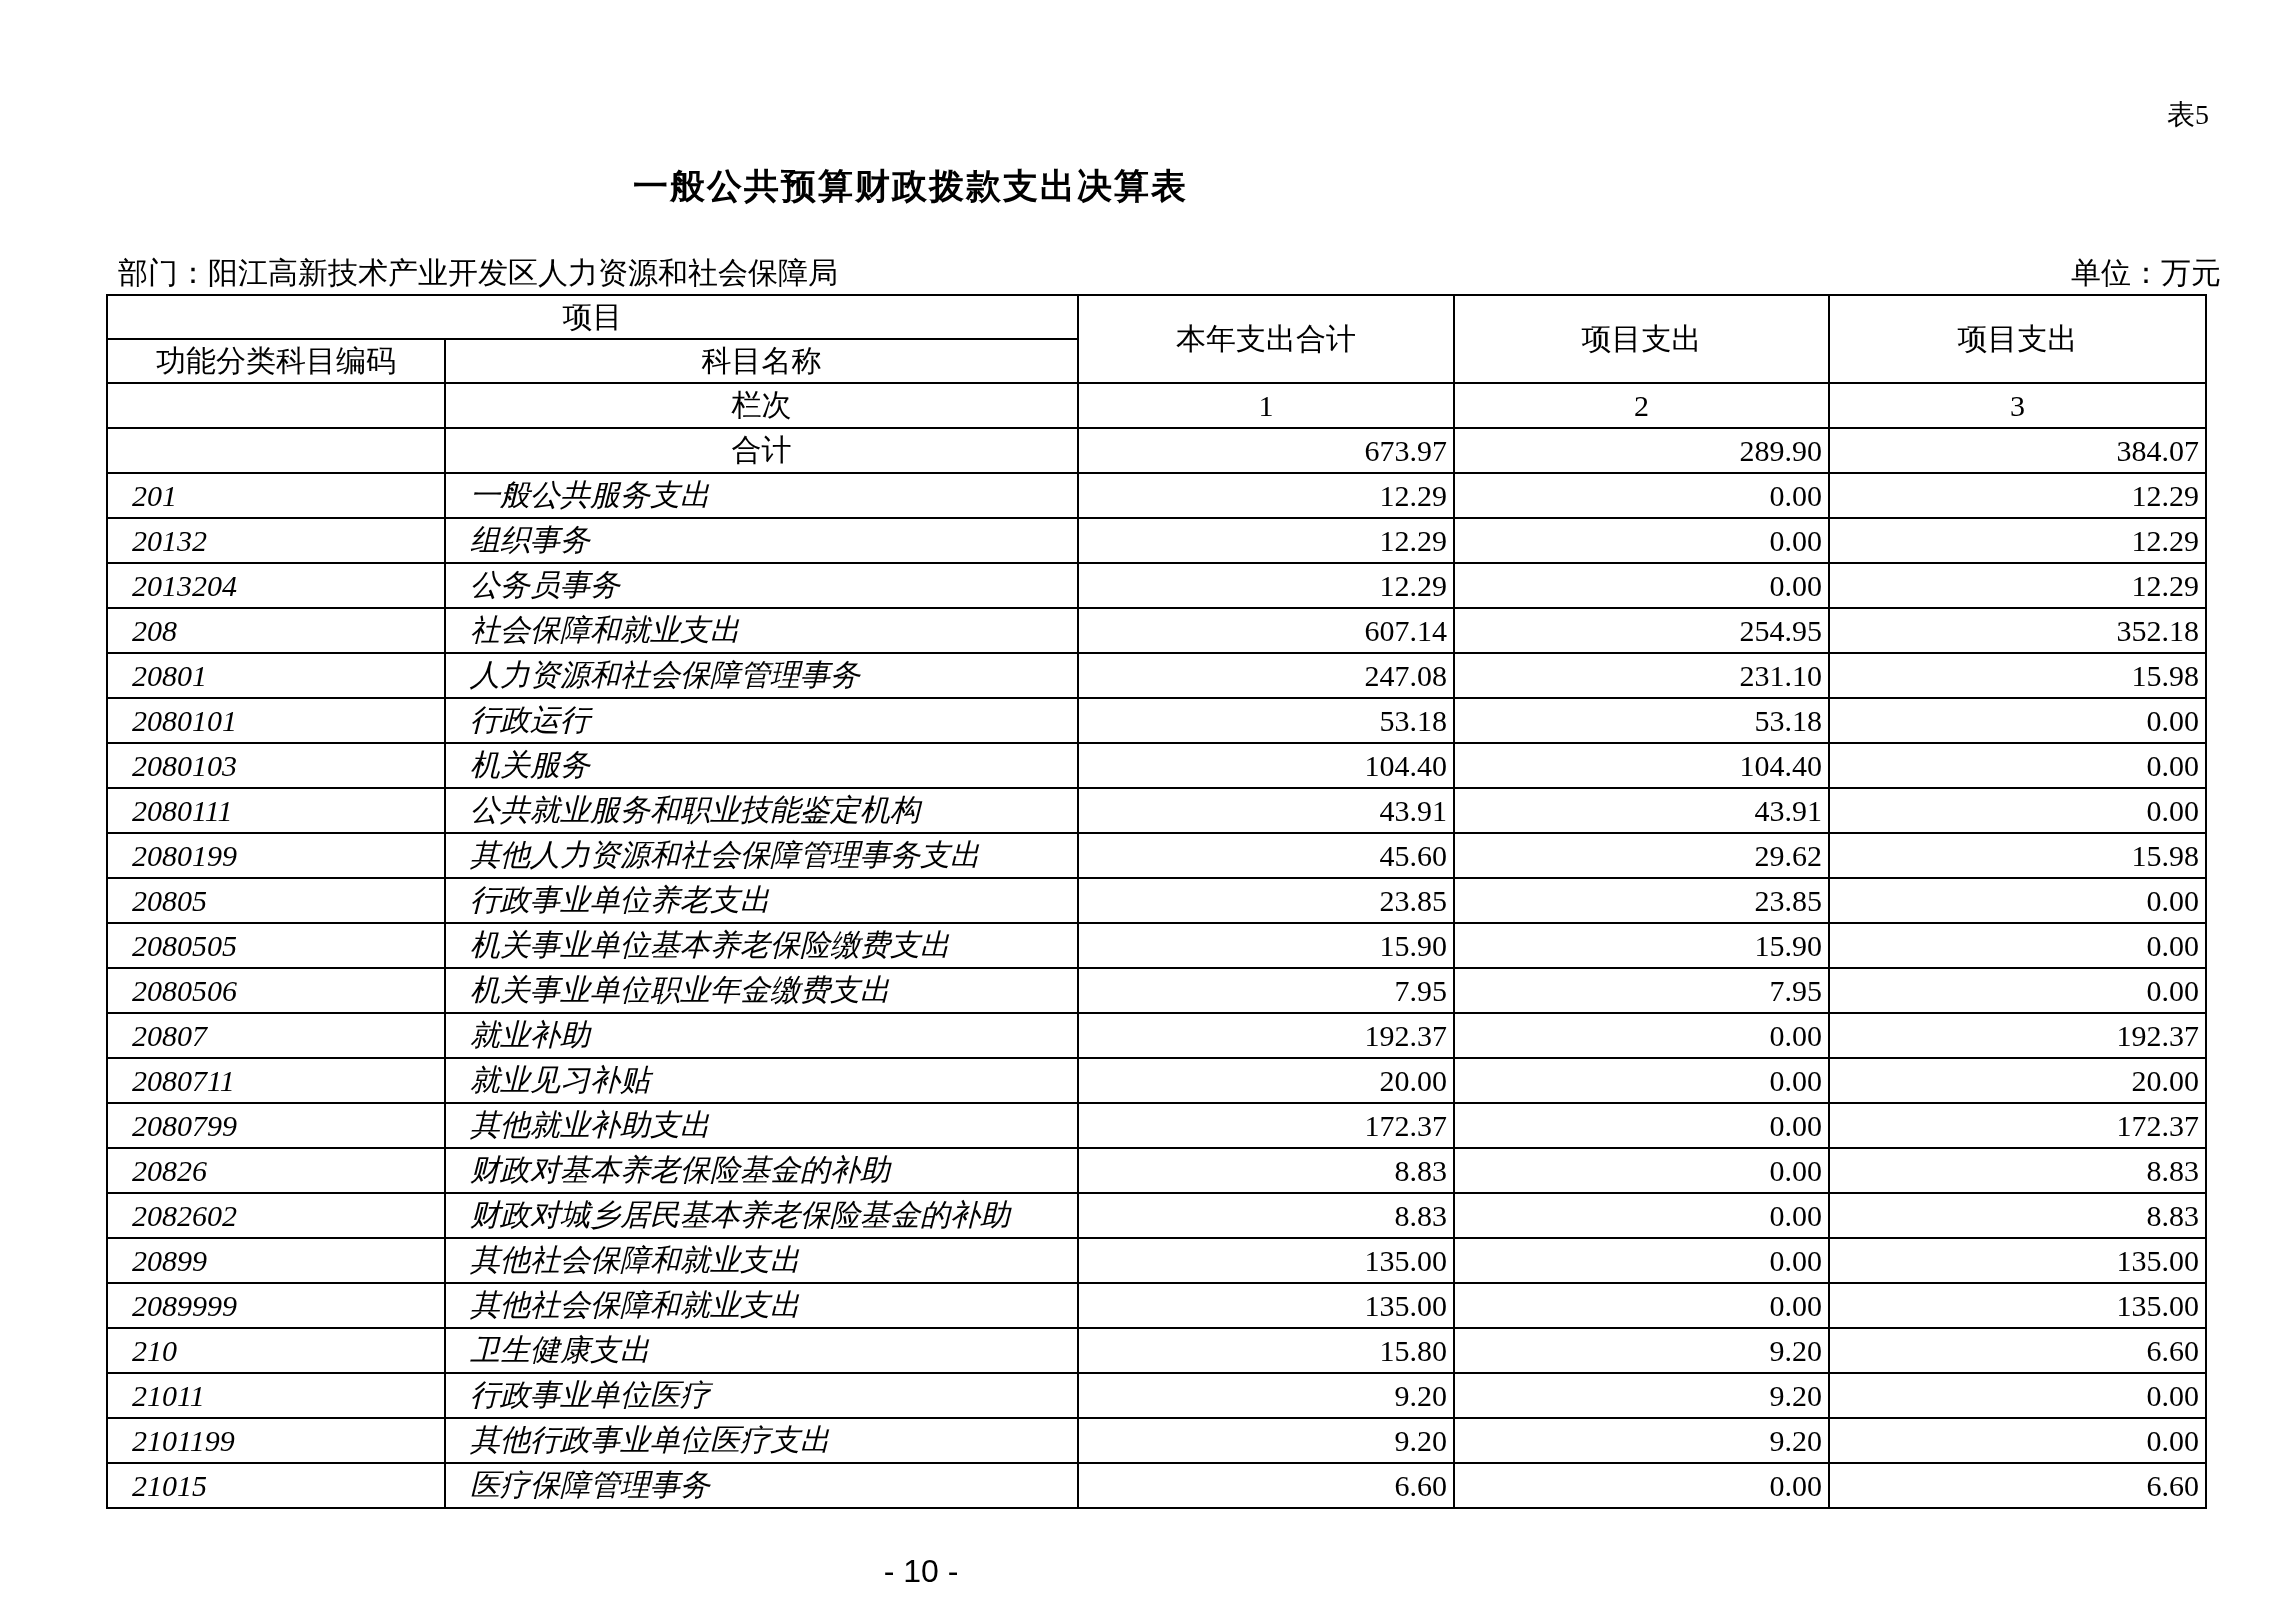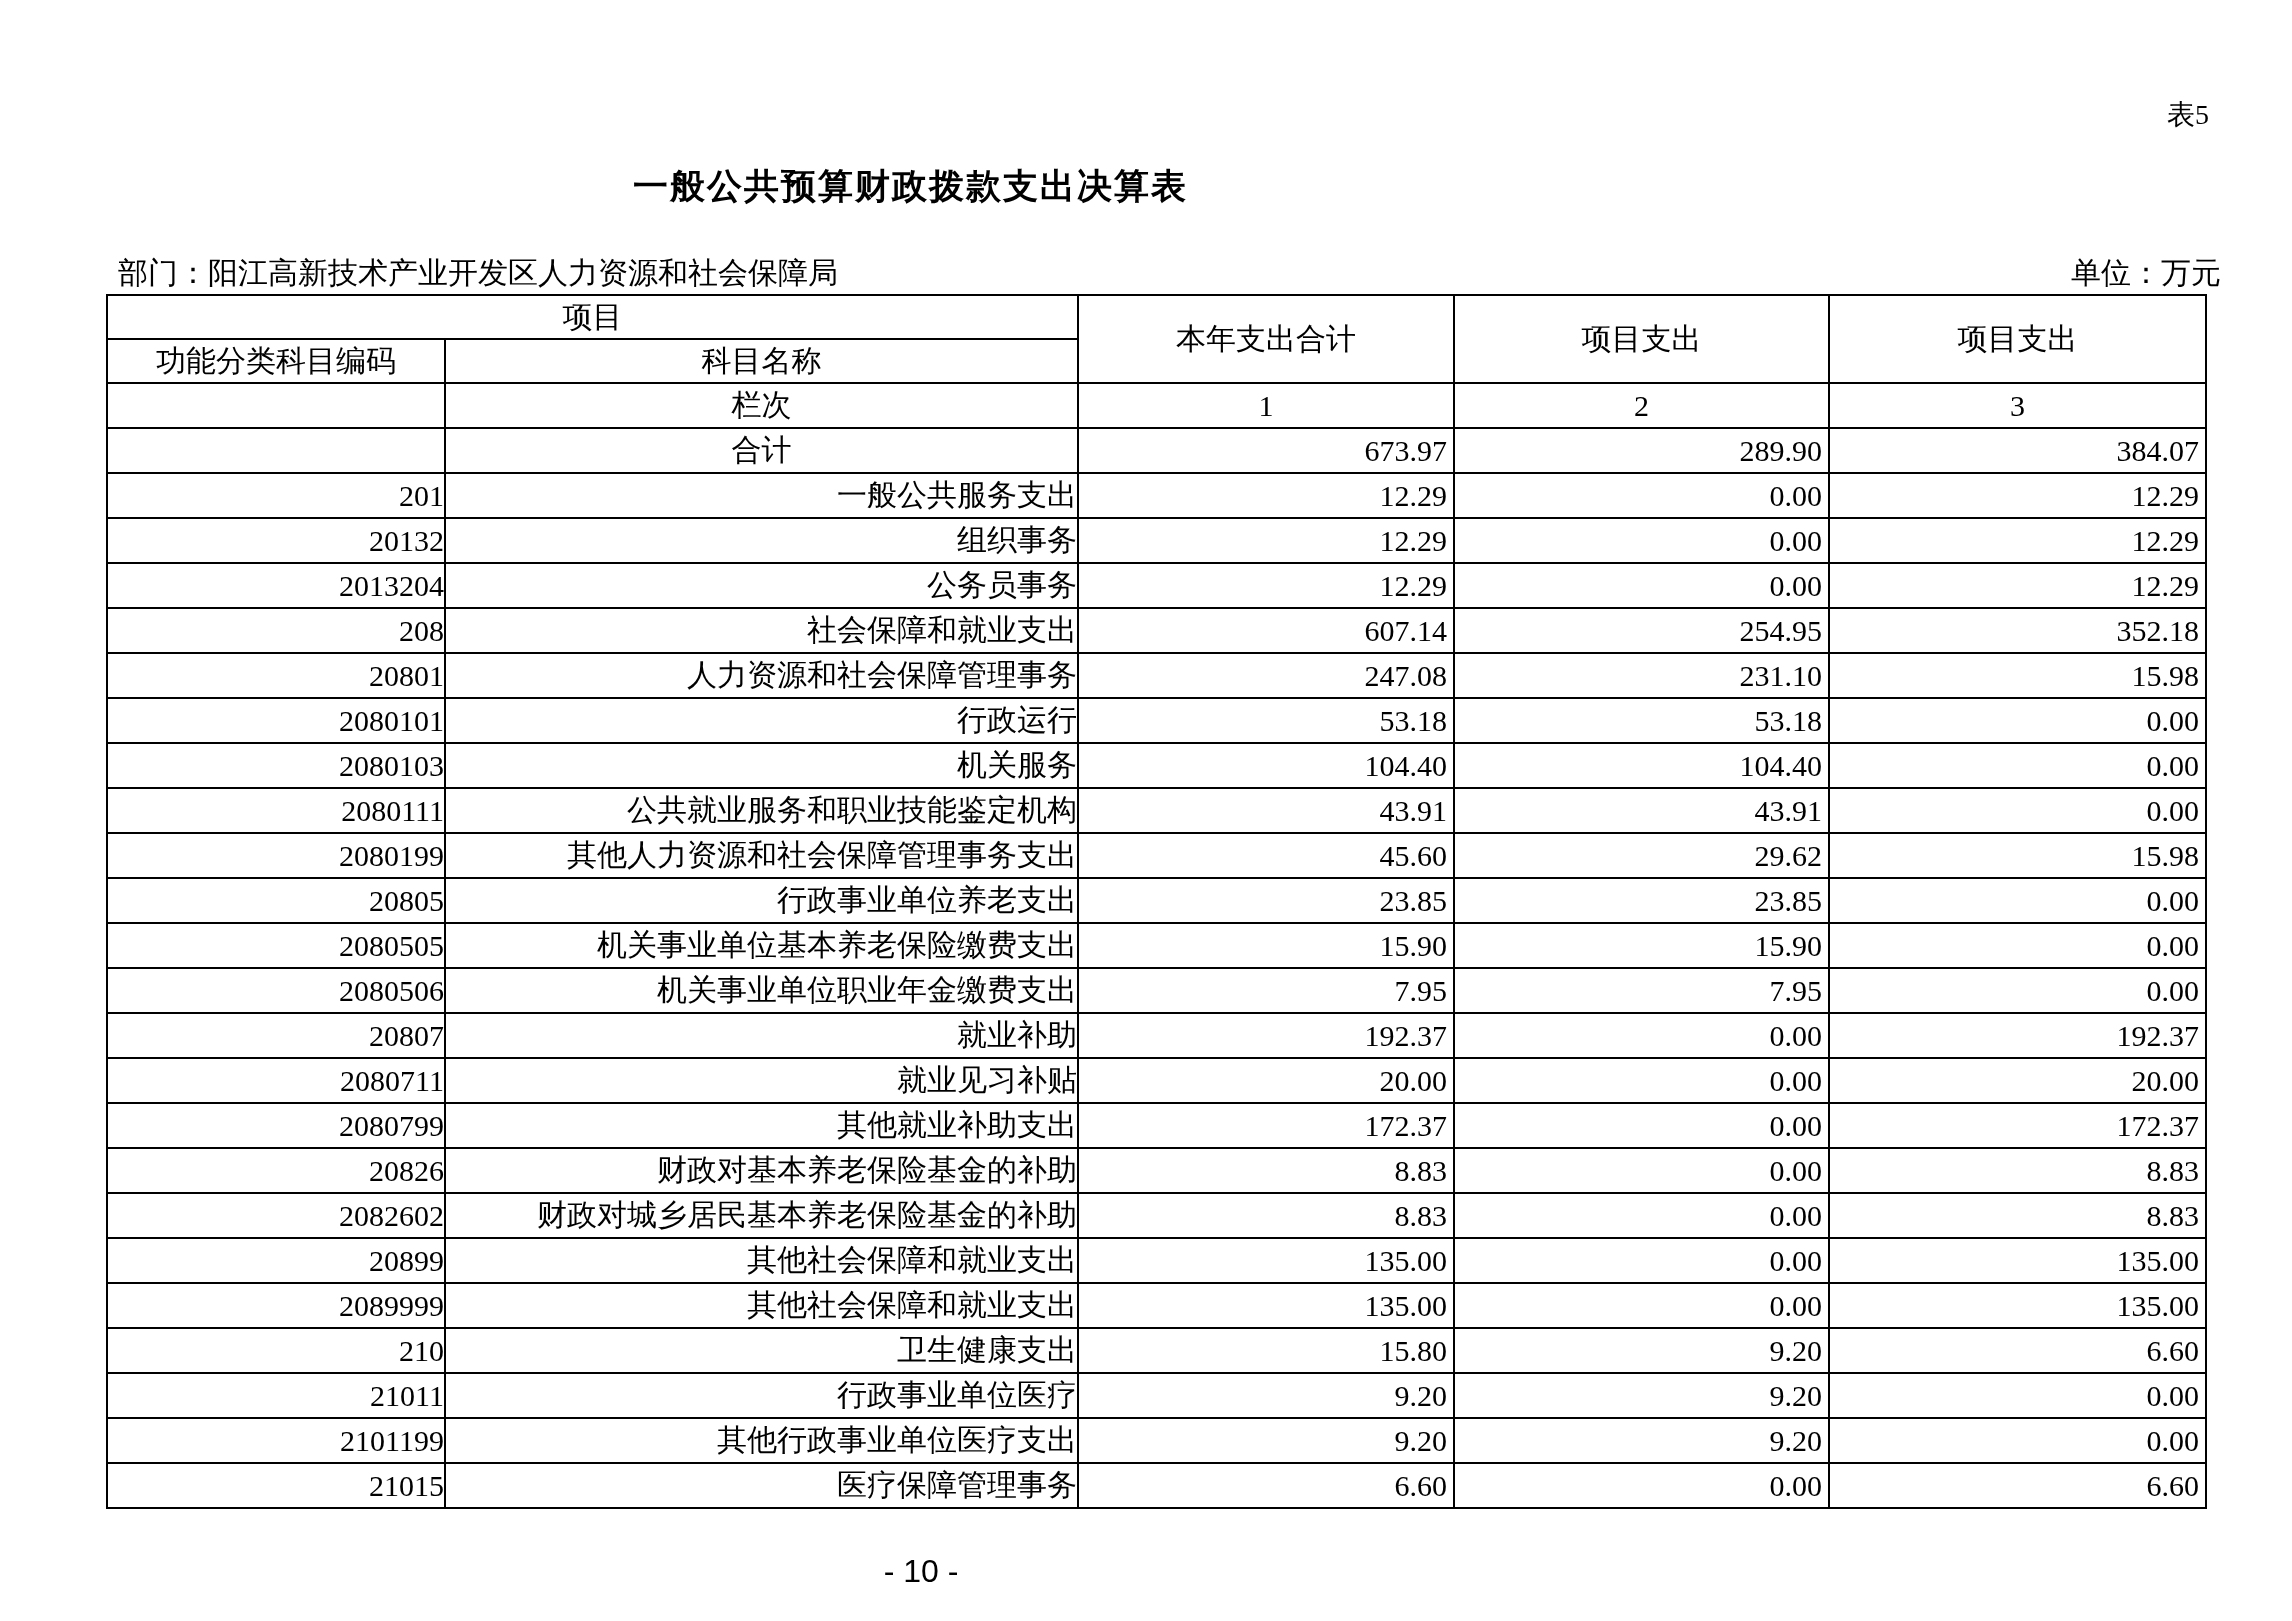--- a/index.html
+++ b/index.html
@@ -28,21 +28,21 @@
   }
   .budget-table th, .budget-table td {
     border-left:2px solid #000; border-right:2px solid #000;
     border-top:2.9px solid #000; border-bottom:2.9px solid #000;
     font-size:30px; font-weight:normal;
     padding:0; vertical-align:middle; text-align:center;
     overflow:hidden; white-space:nowrap;
   }
   .budget-table tr { height:45px; }
   .budget-table thead tr { height:44px; }
-  .budget-table td.l { text-align:right; padding-left:0; }
+  .budget-table td.l { text-align:left; padding-left:24px;font-style:italic; }
   .budget-table td.r { text-align:right; padding-right:5.9px; }
   .footer {
     position:absolute; top:1553px; left:0; width:1842px;
     text-align:center; font-size:32px;
     font-family:"Liberation Sans","DejaVu Sans",sans-serif;
   }
 </style>
 </head>
 <body>
 

